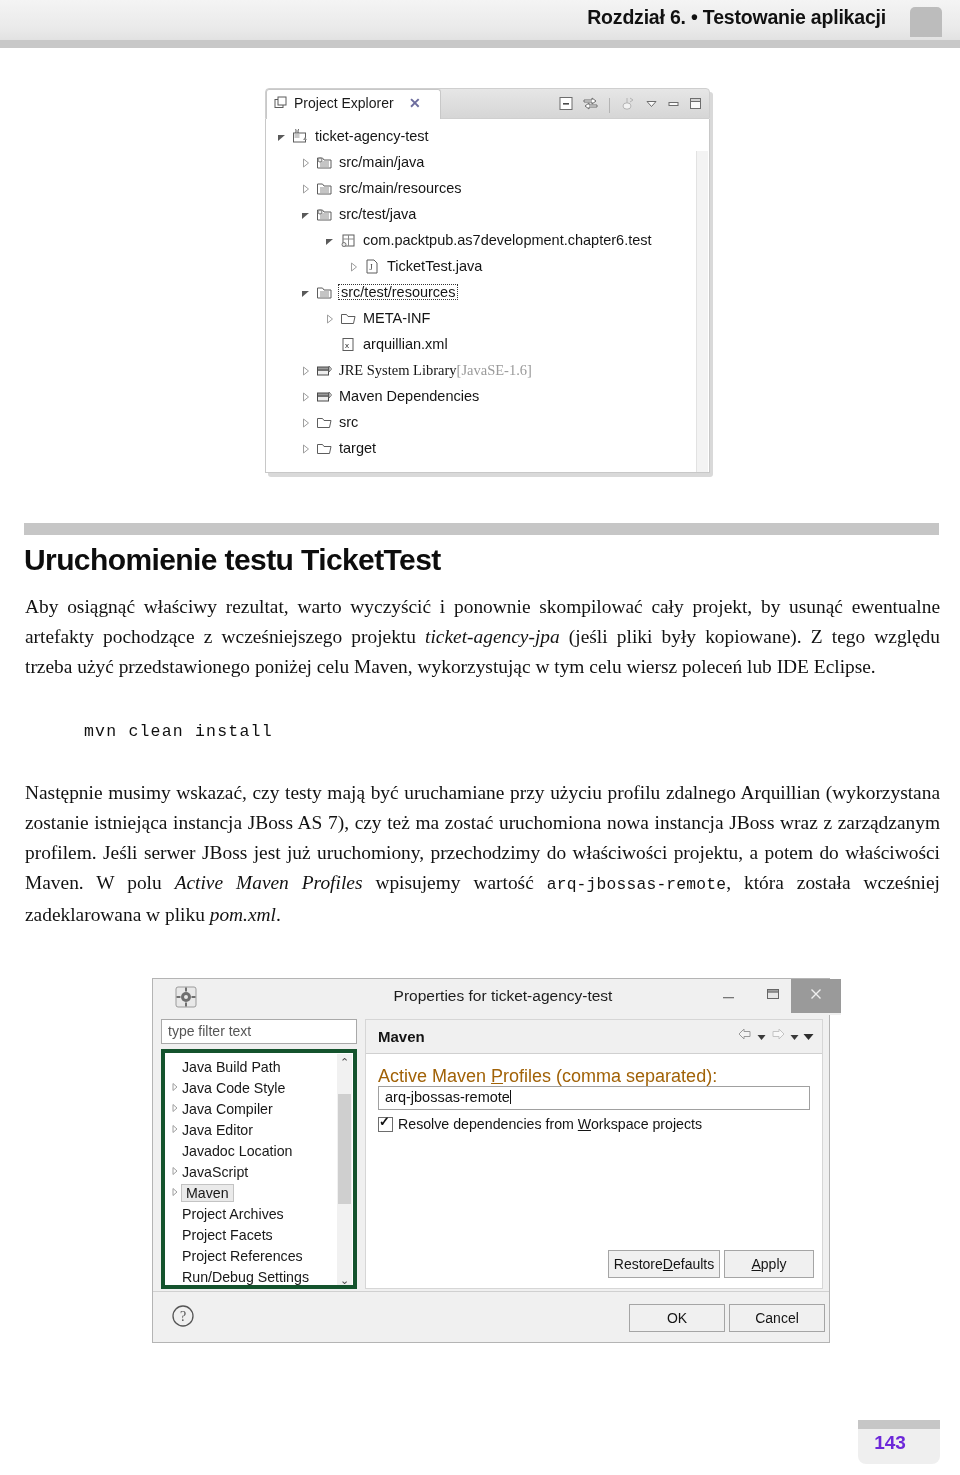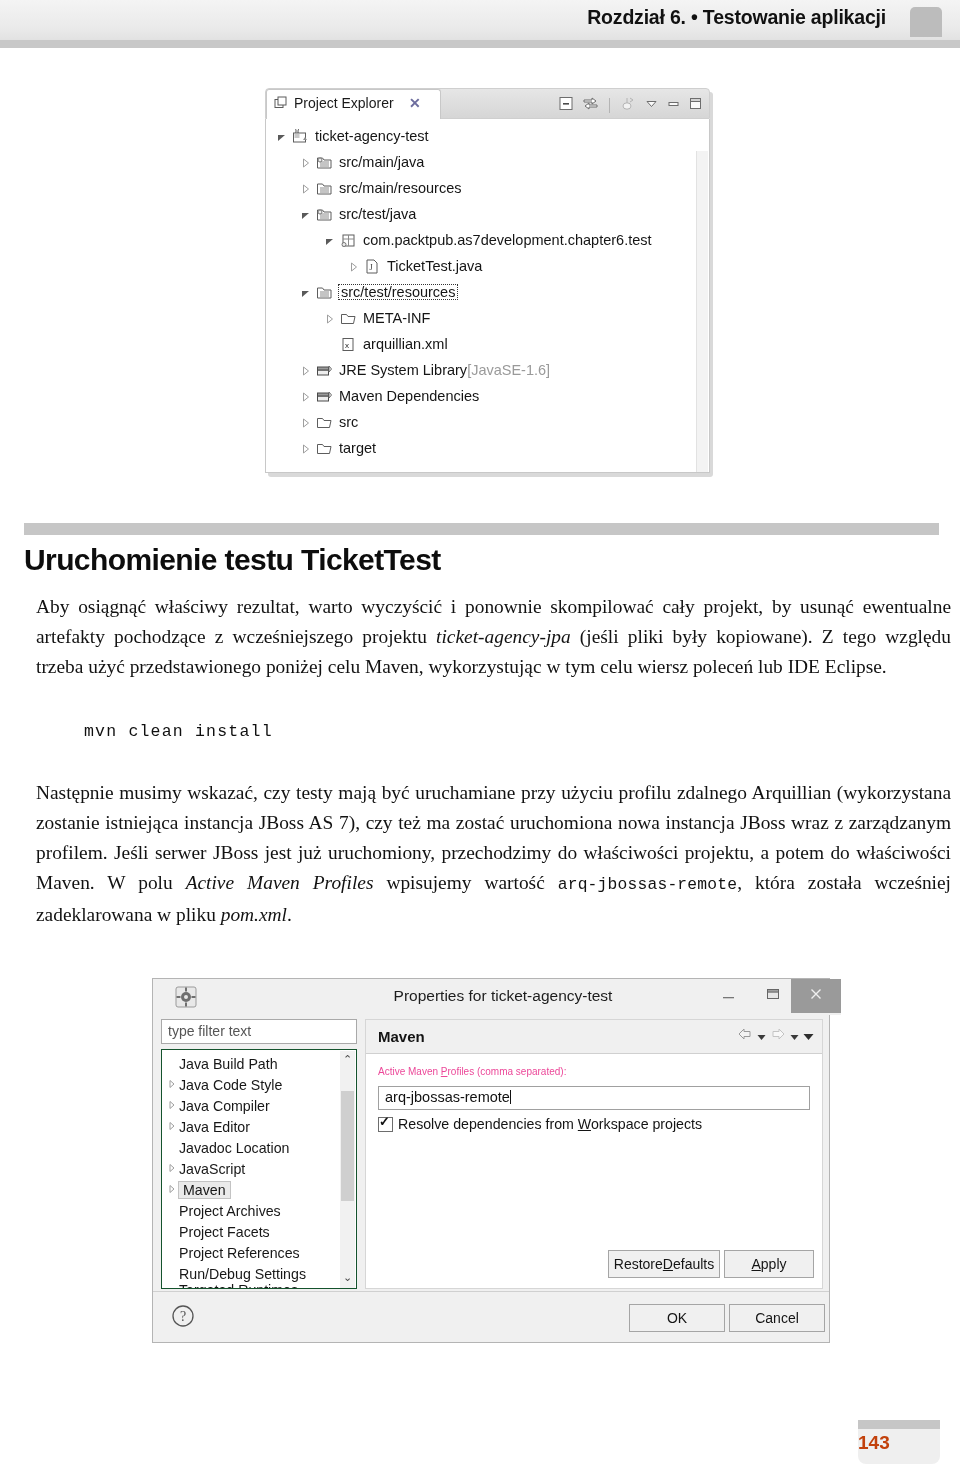--- a/index.html
+++ b/index.html
@@ -84,21 +84,21 @@
     position:absolute;left:24px;top:523px;width:915px;height:12px;background:#c6c6c6;
   }
 
   
   .h1{
     position:absolute;left:24px;top:543px;width:915px;
     font-family:"Liberation Sans",sans-serif;
     font-weight:bold;font-size:30px;letter-spacing:-0.6px;color:#0d0d0d;
   }
   .para{
-    position:absolute;left:36px;width:915px;
+    position:absolute;left:25px;width:915px;
     font-family:"Liberation Serif",serif;
     font-size:19.4px;line-height:30px;text-align:justify;color:#121212;
   }
   .p1{top:592px;}
   .p2{top:778px;}
   .code-block{
     position:absolute;left:84px;top:722px;
     font-family:"Liberation Mono",monospace;
     font-size:16.5px;letter-spacing:1.2px;color:#101010;
   }
@@ -128,21 +128,21 @@
   .dlg-left{
     position:absolute;left:8px;top:40px;width:196px;height:270px;
   }
   .filter-input{
     position:absolute;left:0;top:0;width:196px;height:25px;
     background:#fff;border:1px solid #a9a9a9;box-sizing:border-box;
     font-size:14px;color:#555;padding:3px 0 0 6px;
   }
   .nav-tree{
     position:absolute;left:0;top:30px;width:196px;height:240px;
-    background:#fff;border:1px solid #14532d;box-sizing:border-box;overflow:hidden;
+    background:#fff;border:4px solid #14532d;box-sizing:border-box;overflow:hidden;
   }
   .nav-row{
     height:21px;display:flex;align-items:center;font-size:14.2px;color:#171717;
     padding-left:6px;white-space:nowrap;
   }
   .nav-arrow{width:11px;flex:0 0 auto;color:#8d8d8d;font-size:9px;}
   .nav-sel{background:#eaeaea;border:1px solid #c3c3c3;padding:0 4px;margin-left:-1px;}
   .nav-clip{color:#171717;}
   .nav-sb{
     position:absolute;right:1px;top:1px;width:15px;height:238px;background:#f1f1f1;
@@ -158,21 +158,21 @@
   }
   .right-head{
     position:absolute;left:0;top:0;width:456px;height:34px;background:#f0f0f0;
     border-bottom:1px solid #d0d0d0;box-sizing:border-box;
   }
   .right-head-title{
     position:absolute;left:12px;top:8px;font-size:15px;font-weight:bold;color:#141414;
   }
   .nav-btns{position:absolute;right:8px;top:7px;display:flex;align-items:center;gap:4px;}
   .field-label{
-    position:absolute;left:12px;top:46px;font-size:10px;color:#ec4899;
+    position:absolute;left:12px;top:46px;font-size:18px;color:#a16207;
   }
   .field-label u{text-decoration:underline;}
   .profiles-input{
     position:absolute;left:12px;top:66px;width:432px;height:24px;
     background:#fff;border:1px solid #a0a0a0;box-sizing:border-box;
     font-size:14.5px;color:#111;padding:2px 0 0 6px;
   }
   .caret{display:inline-block;width:1px;height:14px;background:#111;vertical-align:-2px;}
   .chk-row{
     position:absolute;left:12px;top:96px;display:flex;align-items:center;font-size:14.2px;color:#141414;
@@ -200,22 +200,22 @@
   .btn-ok{position:absolute;right:104px;top:12px;width:94px;}
   .btn-cancel{position:absolute;right:4px;top:12px;width:94px;}
 
   
   .pg-wrap{
     position:absolute;left:858px;top:1420px;width:82px;height:44px;
     background:#efefef;border-radius:0 0 8px 8px;
   }
   .pg-top{position:absolute;left:0;top:0;width:82px;height:9px;background:#c6c6c6;}
   .pg-num{
-    position:absolute;left:0;top:12px;width:64px;text-align:left;
-    font-family:"Liberation Sans",sans-serif;font-weight:bold;font-size:19px;color:#c2410c;
+    position:absolute;left:0;top:12px;width:64px;text-align:center;
+    font-family:"Liberation Sans",sans-serif;font-weight:bold;font-size:19px;color:#6d28d9;
   }
 </style>
 </head>
 <body>
 
 <div class="page-header"></div>
 <div class="page-header-underline"></div>
 <div class="page-header-title">Rozdział 6. • Testowanie aplikacji</div>
 <div class="header-tab"></div>
 
@@ -360,21 +360,21 @@
           <span class="tlabel">META-INF</span>
         </div>
         <div class="trow" style="padding-left: 58px;">
           <span class="twist"><svg xmlns="http://www.w3.org/2000/svg" width="12" height="12"></svg></span>
           <span class="tico"><svg xmlns="http://www.w3.org/2000/svg" width="17" height="17" viewBox="0 0 17 17">
               <rect x="3" y="2.5" width="10" height="12" fill="#fff" stroke="#5d5d5d"></rect>
               <text x="5" y="11.5" font-size="8" font-family="Liberation Sans,sans-serif" fill="#222">x</text>
             </svg></span>
           <span class="tlabel">arquillian.xml</span>
         </div>
-        <div class="trow" style="padding-left: 34px;">
+        <div class="trow" style="padding-left: 34px; font-family: Liberation Serif, serif;">
           <span class="twist"><svg xmlns="http://www.w3.org/2000/svg" width="12" height="12" viewBox="0 0 12 12">
               <path d="M3.5 2 l5 4 l-5 4 z" fill="none" stroke="#9e9e9e"></path>
             </svg></span>
           <span class="tico"><svg xmlns="http://www.w3.org/2000/svg" width="17" height="17" viewBox="0 0 17 17">
               <rect x="1.5" y="8" width="11" height="5" fill="#eee" stroke="#4a4a4a"></rect>
               <rect x="1.5" y="5" width="11" height="3" fill="#9a9a9a" stroke="#4a4a4a"></rect>
               <path d="M13 4 l2.5 3 l-2.5 3 z" fill="#fff" stroke="#6a6a6a"></path>
             </svg></span>
           <span class="tlabel">JRE System Library</span>
           <span class="tdim"> [JavaSE-1.6]</span>

